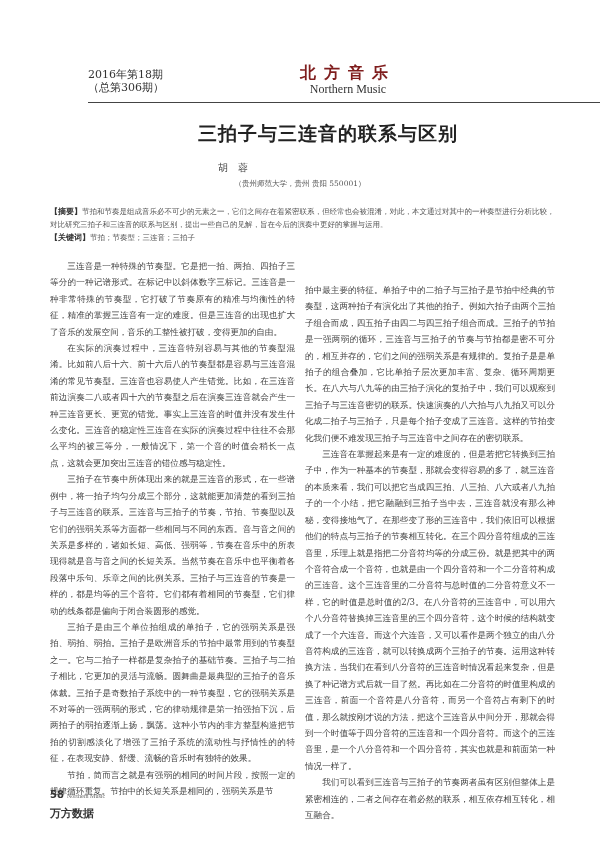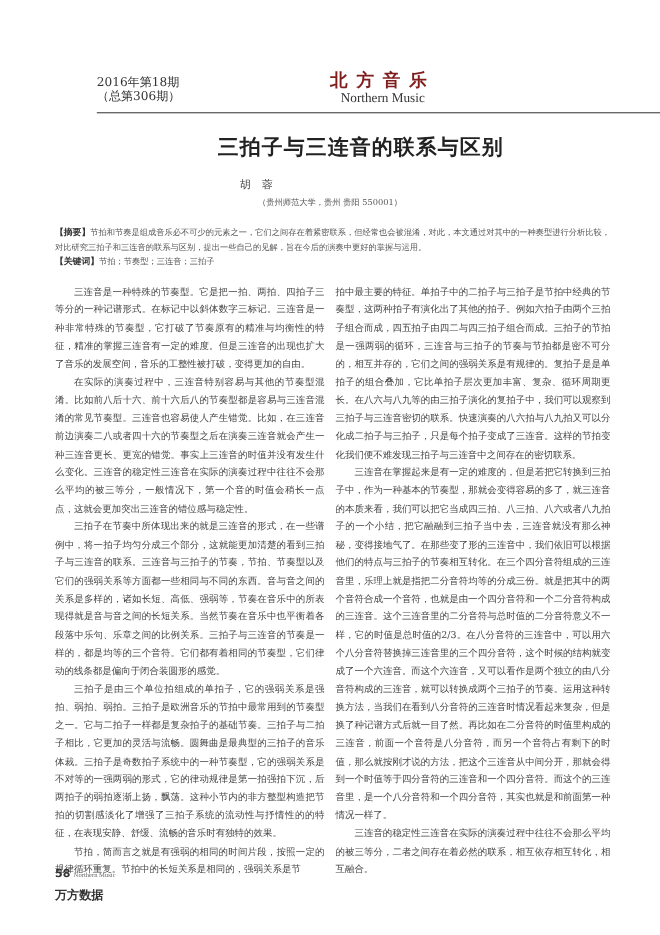--- a/index.html
+++ b/index.html
@@ -15,21 +15,21 @@
   .title { position:absolute; top:121px; left:0; width:600px; text-align:center;
            font-family:"DejaVu Sans", sans-serif; font-size:19px; font-weight:bold; color:#222; letter-spacing:1px;padding-left:28px; }
   .author { position:absolute; top:161px; width:476px; text-align:center; font-size:10px; letter-spacing:10px; color:#444; }
   .affil { position:absolute; top:179px; width:600px; text-align:center; font-size:7.5px; color:#555; }
   .abstract { position:absolute; top:205px; left:50px; width:505px; font-size:7.5px; line-height:13px; color:#555; }
   .abstract .tag { font-family:"DejaVu Sans", sans-serif; font-weight:bold; color:#333; font-size:8px; }
   .keywords { position:absolute; top:232px; left:50px; width:505px; font-size:7.5px; color:#555; }
   .keywords .tag { font-family:"DejaVu Sans", sans-serif; font-weight:bold; color:#333; font-size:8px; }
   .col { position:absolute; top:258px; font-size:8.6px; line-height:16.4px; color:#444; text-align:justify; }
   .col.left { left:50px; width:245px; }
-  .col.right { left:305px; width:250px; }
+  .col.right { left:305px; width:250px;margin-top:24px; }
   .col p { margin:0; text-indent:2em; }
   .col p.cont { text-indent:0; }
   .footer-page { position:absolute; top:789px; left:50px; font-size:9px; color:#333; }
   .footer-page .num { font-family:"DejaVu Sans", sans-serif; font-size:10px; font-weight:bold; color:#333; }
   .footer-page .en { font-size:6px; color:#666; margin-left:3px; font-family:"Liberation Serif", serif; }
   .watermark { position:absolute; top:806px; left:50px; font-family:"DejaVu Sans", sans-serif;
                font-size:11px; font-weight:bold; color:#333;text-align:right; }
 </style>
 </head>
 <body>
@@ -60,19 +60,19 @@
   <p>三连音是一种特殊的节奏型。它是把一拍、两拍、四拍子三等分的一种记谱形式。在标记中以斜体数字三标记。三连音是一种非常特殊的节奏型，它打破了节奏原有的精准与均衡性的特征，精准的掌握三连音有一定的难度。但是三连音的出现也扩大了音乐的发展空间，音乐的工整性被打破，变得更加的自由。</p>
   <p>在实际的演奏过程中，三连音特别容易与其他的节奏型混淆。比如前八后十六、前十六后八的节奏型都是容易与三连音混淆的常见节奏型。三连音也容易使人产生错觉。比如，在三连音前边演奏二八或者四十六的节奏型之后在演奏三连音就会产生一种三连音更长、更宽的错觉。事实上三连音的时值并没有发生什么变化。三连音的稳定性三连音在实际的演奏过程中往往不会那么平均的被三等分，一般情况下，第一个音的时值会稍长一点点，这就会更加突出三连音的错位感与稳定性。</p>
   <p>三拍子在节奏中所体现出来的就是三连音的形式，在一些谱例中，将一拍子均匀分成三个部分，这就能更加清楚的看到三拍子与三连音的联系。三连音与三拍子的节奏，节拍、节奏型以及它们的强弱关系等方面都一些相同与不同的东西。音与音之间的关系是多样的，诸如长短、高低、强弱等，节奏在音乐中的所表现得就是音与音之间的长短关系。当然节奏在音乐中也平衡着各段落中乐句、乐章之间的比例关系。三拍子与三连音的节奏是一样的，都是均等的三个音符。它们都有着相同的节奏型，它们律动的线条都是偏向于闭合装圆形的感觉。</p>
   <p>三拍子是由三个单位拍组成的单拍子，它的强弱关系是强拍、弱拍、弱拍。三拍子是欧洲音乐的节拍中最常用到的节奏型之一。它与二拍子一样都是复杂拍子的基础节奏。三拍子与二拍子相比，它更加的灵活与流畅。圆舞曲是最典型的三拍子的音乐体裁。三拍子是奇数拍子系统中的一种节奏型，它的强弱关系是不对等的一强两弱的形式，它的律动规律是第一拍强拍下沉，后两拍子的弱拍逐渐上扬，飘荡。这种小节内的非方整型构造把节拍的切割感淡化了增强了三拍子系统的流动性与抒情性的的特征，在表现安静、舒缓、流畅的音乐时有独特的效果。</p>
   <p>节拍，简而言之就是有强弱的相同的时间片段，按照一定的规律循环重复。节拍中的长短关系是相同的，强弱关系是节</p>
 </div>
 
 <div class="col right">
   <p class="cont">拍中最主要的特征。单拍子中的二拍子与三拍子是节拍中经典的节奏型，这两种拍子有演化出了其他的拍子。例如六拍子由两个三拍子组合而成，四五拍子由四二与四三拍子组合而成。三拍子的节拍是一强两弱的循环，三连音与三拍子的节奏与节拍都是密不可分的，相互并存的，它们之间的强弱关系是有规律的。复拍子是是单拍子的组合叠加，它比单拍子层次更加丰富、复杂、循环周期更长。在八六与八九等的由三拍子演化的复拍子中，我们可以观察到三拍子与三连音密切的联系。快速演奏的八六拍与八九拍又可以分化成二拍子与三拍子，只是每个拍子变成了三连音。这样的节拍变化我们便不难发现三拍子与三连音中之间存在的密切联系。</p>
   <p>三连音在掌握起来是有一定的难度的，但是若把它转换到三拍子中，作为一种基本的节奏型，那就会变得容易的多了，就三连音的本质来看，我们可以把它当成四三拍、八三拍、八六或者八九拍子的一个小结，把它融融到三拍子当中去，三连音就没有那么神秘，变得接地气了。在那些变了形的三连音中，我们依旧可以根据他们的特点与三拍子的节奏相互转化。在三个四分音符组成的三连音里，乐理上就是指把二分音符均等的分成三份。就是把其中的两个音符合成一个音符，也就是由一个四分音符和一个二分音符构成的三连音。这个三连音里的二分音符与总时值的二分音符意义不一样，它的时值是总时值的2/3。在八分音符的三连音中，可以用六个八分音符替换掉三连音里的三个四分音符，这个时候的结构就变成了一个六连音。而这个六连音，又可以看作是两个独立的由八分音符构成的三连音，就可以转换成两个三拍子的节奏。运用这种转换方法，当我们在看到八分音符的三连音时情况看起来复杂，但是换了种记谱方式后就一目了然。再比如在二分音符的时值里构成的三连音，前面一个音符是八分音符，而另一个音符占有剩下的时值，那么就按刚才说的方法，把这个三连音从中间分开，那就会得到一个时值等于四分音符的三连音和一个四分音符。而这个的三连音里，是一个八分音符和一个四分音符，其实也就是和前面第一种情况一样了。</p>
-  <p>三连音的稳定性三连音在实际的演奏过程中往往不会那么平均的被三等分，二者之间存在着必然的联系，相互依存相互转化，相互融合。</p>
+  <p>我们可以看到三连音与三拍子的节奏两者虽有区别但整体上是紧密相连的，二者之间存在着必然的联系，相互依存相互转化，相互融合。</p>
 </div>
 
 <div class="footer-page">
   <span class="num">58</span><span class="en">Northern Music</span>
 </div>
 <div class="watermark">万方数据</div>
 
 </body></html>

